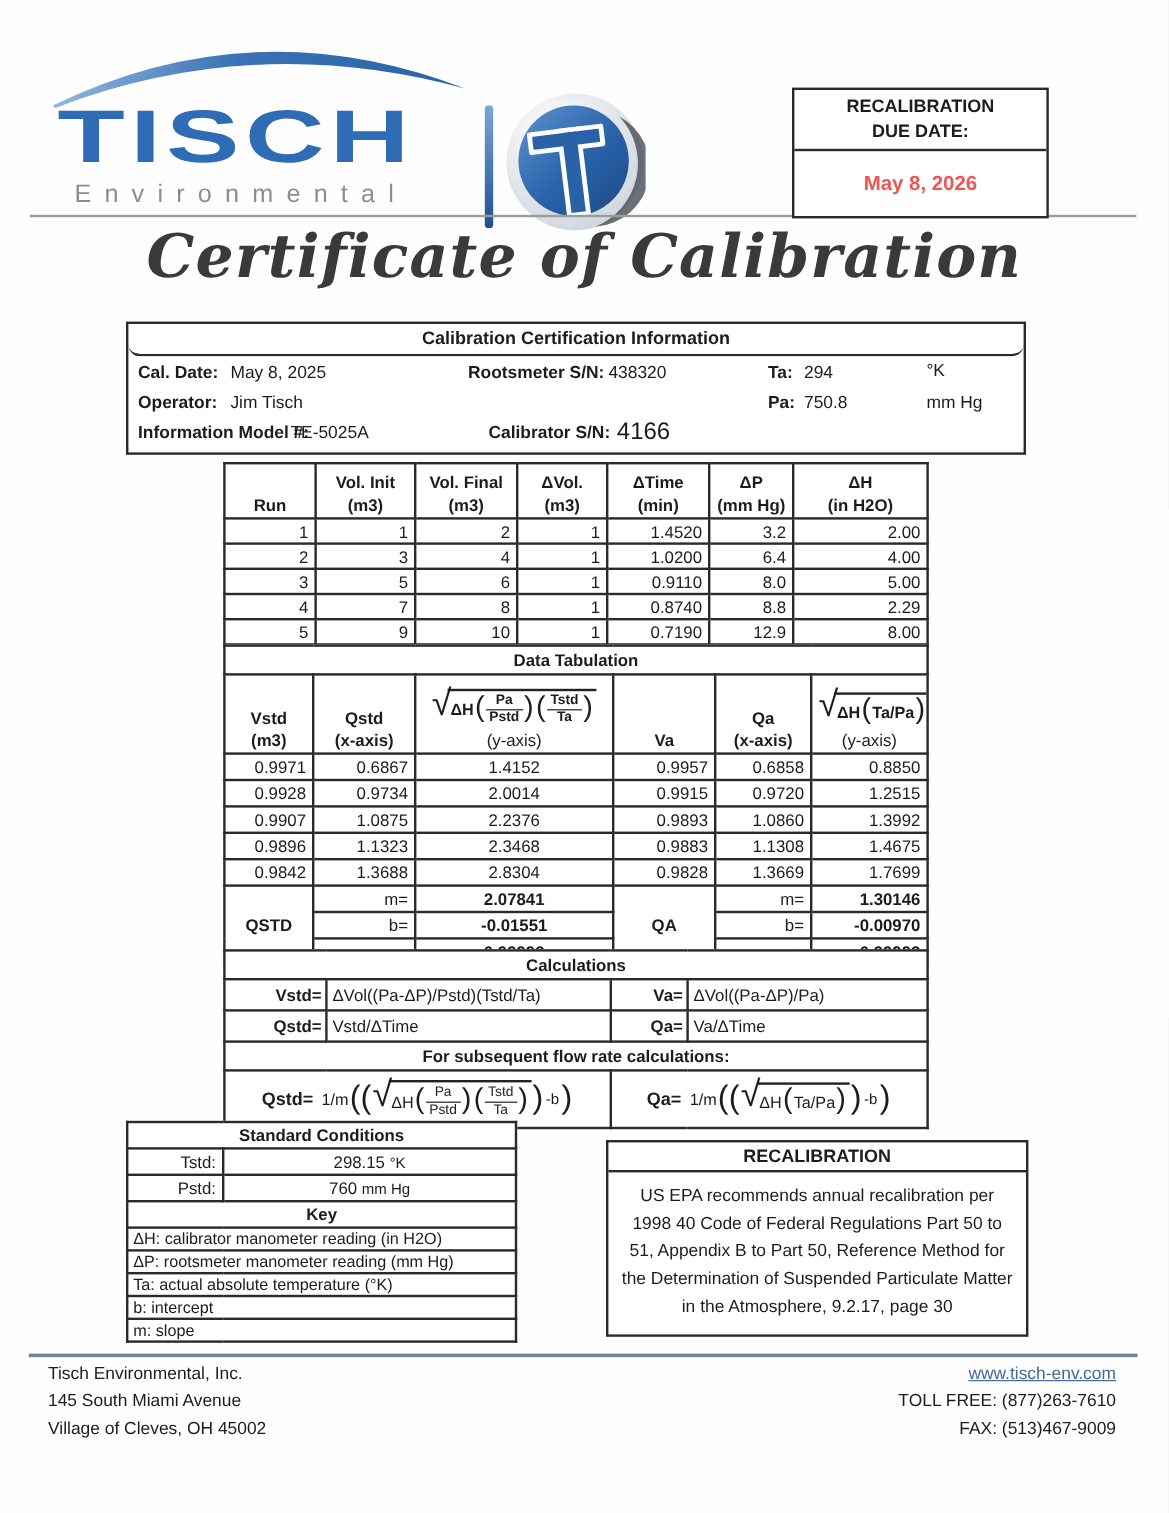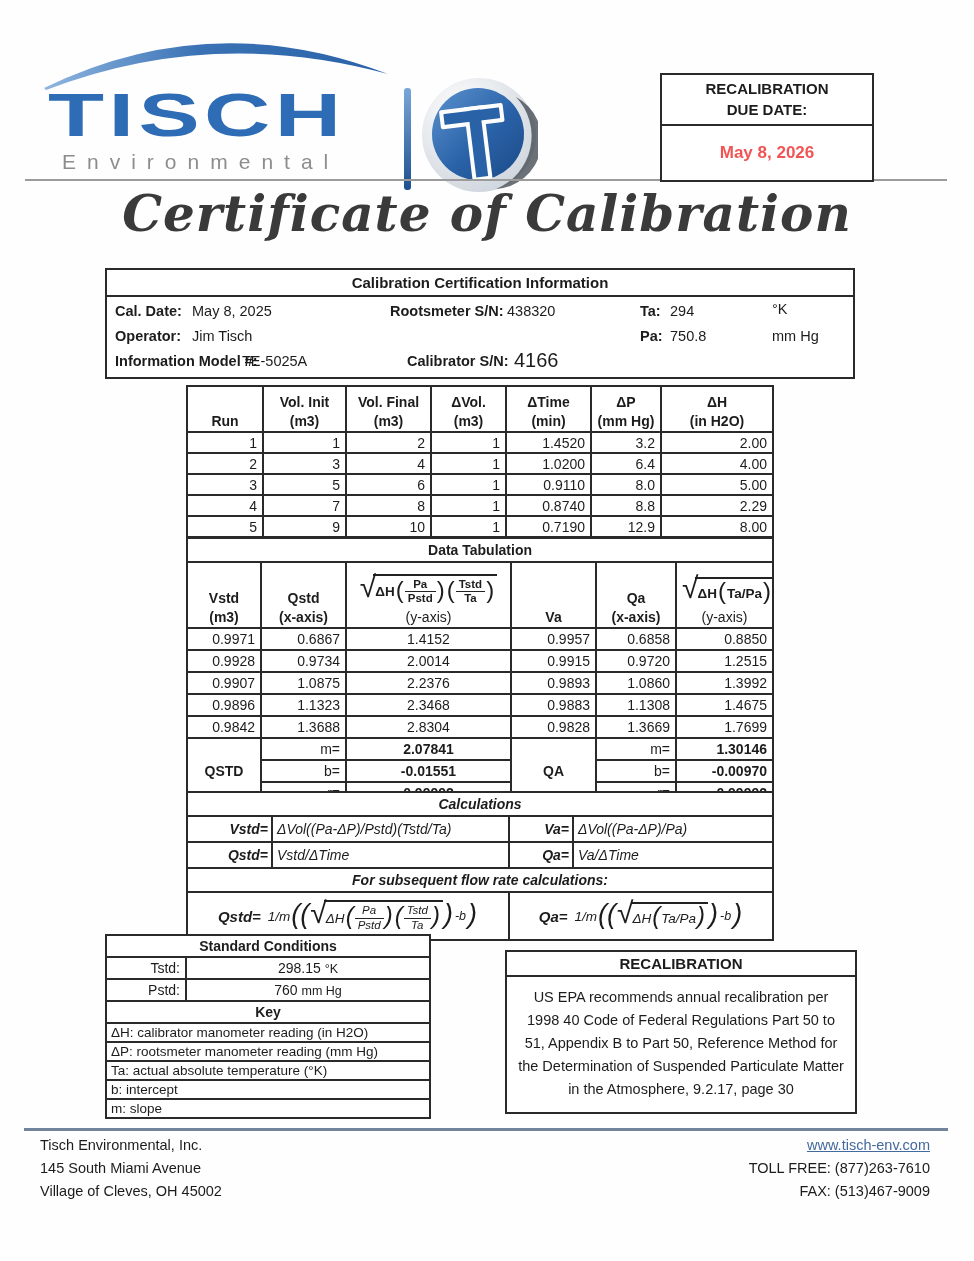--- a/index.html
+++ b/index.html
@@ -21,21 +21,21 @@
                 border-bottom:2px solid #2a2a2a;}
   .recal-box .d{padding:17px;text-align:center;font-weight:700;font-size:17px;color:#f15454;}
 
   .script-title{position:absolute;left:0;top:184px;width:100%;text-align:center;
                 font-family:"DejaVu Serif",serif;font-style:italic;font-weight:600;
                 font-size:50px;color:#3a3a3a;letter-spacing:1px;}
 
   
   .info-box{position:absolute;left:105px;top:268px;width:746px;border:2px solid #2a2a2a;background:#fff;}
   .info-title{height:25px;line-height:25px;text-align:center;font-weight:700;font-size:15px;
-              border-bottom:2px solid #2a2a2a;}
+              border-bottom:2px solid #2a2a2a;border-radius:10px;}
   .info-body{position:relative;height:80px;font-size:14.5px;}
   .info-body span{position:absolute;white-space:nowrap;}
   .lbl{font-weight:700;}
   .cal-sn{font-size:20px;font-weight:400;text-align:center;}
 
   
   table.doc{border-collapse:collapse;table-layout:fixed;background:#fff;}
   table.doc td,table.doc th{border:2px solid #2a2a2a;font-size:14px;padding:0 5px;overflow:hidden;}
   .ttl{font-weight:700;text-align:center;height:22px;font-size:15px;}
   .num{text-align:right;height:19px;}
@@ -46,21 +46,21 @@
   .run-table thead th{height:44px;}
 
   .tab-table{position:absolute;left:186px;top:537px;width:586px;}
   .tab-table .hdr{height:64px;}
   .tab-table .num{height:20px;}
   .big{font-size:23px;font-weight:800;text-align:center;vertical-align:middle;letter-spacing:0;}
   .sl{text-align:right;height:20px;}
   .sv{font-weight:700;text-align:center;}
   .svr{font-weight:700;text-align:right;}
 
-  .calc-table{position:absolute;left:186px;top:791px;width:586px;font-style:italic;}
+  .calc-table{position:absolute;left:186px;top:791px;width:586px;}
   .calc-table .rl{font-weight:700;text-align:right;height:24px;padding-right:3px;}
   .calc-table .rf{text-align:left;padding-left:4px;}
   .flow-cell{height:46px;text-align:center;vertical-align:middle;}
 
   .std-table{position:absolute;left:105px;top:934px;width:324px;}
   .std-table td{font-size:14px;}
   .std-table .ttl{height:20px;}
   .std-table .kl{text-align:left;height:17px;font-size:13.5px;padding-left:4px;}
   .std-lbl{text-align:right;font-weight:400;height:20px;padding-right:4px;}
   .std-val{text-align:center;}

